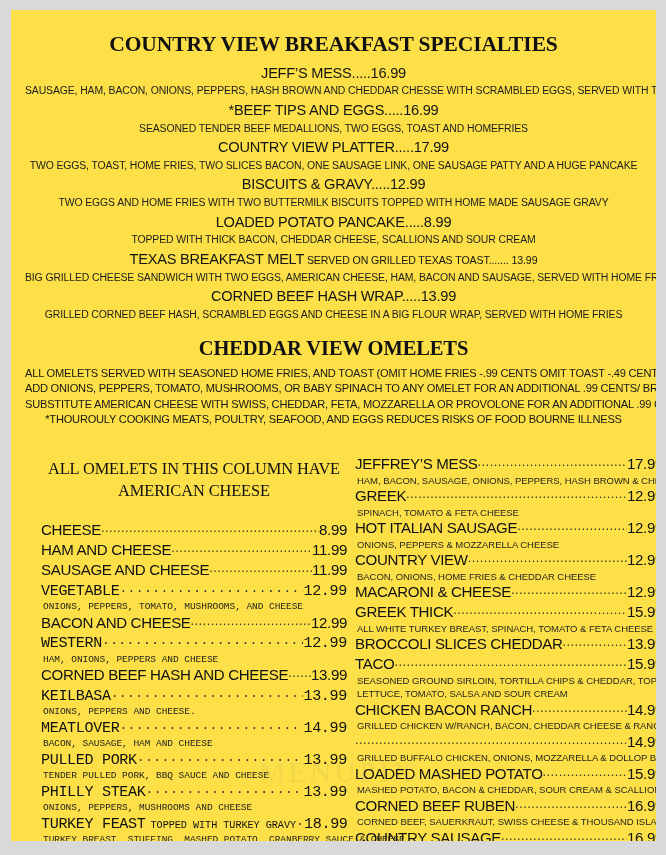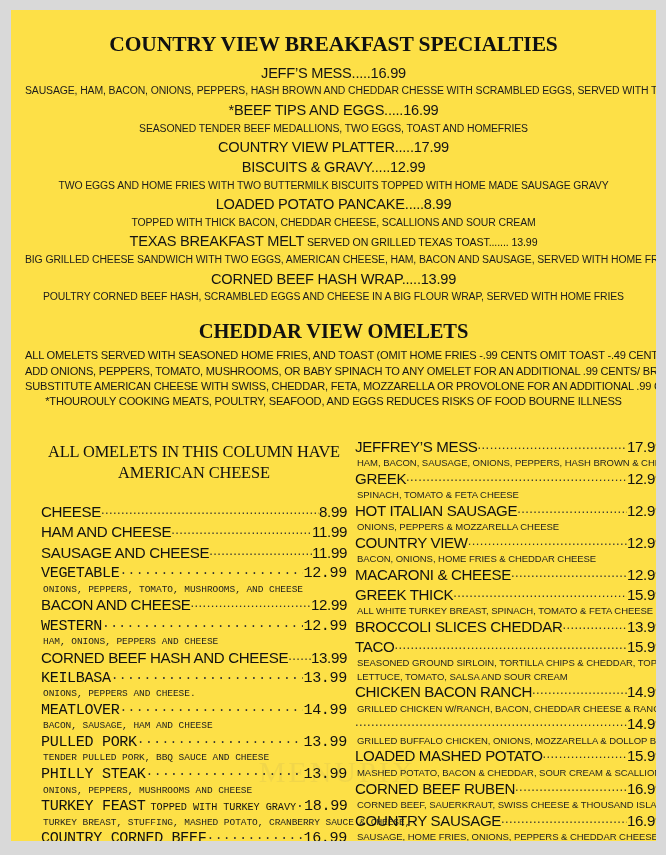--- a/index.html
+++ b/index.html
@@ -181,28 +181,29 @@
 <div class="page-frame">
   <div class="page">
 
     <h1 class="section-title">COUNTRY VIEW BREAKFAST SPECIALTIES</h1>
     <div id="breakfast-list">
         <div class="item-line"><span>JEFF’S MESS.....16.99</span></div>
         <div class="desc-line">SAUSAGE, HAM, BACON, ONIONS, PEPPERS, HASH BROWN AND CHEDDAR CHESSE WITH SCRAMBLED EGGS, SERVED WITH TOAST</div>
         <div class="item-line"><span>*BEEF TIPS AND EGGS.....16.99</span></div>
         <div class="desc-line">SEASONED TENDER BEEF MEDALLIONS, TWO EGGS, TOAST AND HOMEFRIES</div>
         <div class="item-line"><span>COUNTRY VIEW PLATTER.....17.99</span></div>
+        <div class="desc-line">TWO EGGS, TOAST, HOME FRIES, TWO SLICES BACON, ONE SAUSAGE LINK, ONE SAUSAGE PATTY AND A HUGE PANCAKE</div>
         <div class="item-line"><span>BISCUITS &amp; GRAVY.....12.99</span></div>
         <div class="desc-line">TWO EGGS AND HOME FRIES WITH TWO BUTTERMILK BISCUITS TOPPED WITH HOME MADE SAUSAGE GRAVY</div>
         <div class="item-line"><span>LOADED POTATO PANCAKE.....8.99</span></div>
         <div class="desc-line">TOPPED WITH THICK BACON, CHEDDAR CHEESE, SCALLIONS AND SOUR CREAM</div>
         <div class="item-line"><span>TEXAS BREAKFAST MELT</span><span class="sub-inline"> SERVED ON GRILLED TEXAS TOAST....... 13.99</span></div>
         <div class="desc-line">BIG GRILLED CHEESE SANDWICH WITH TWO EGGS, AMERICAN CHEESE, HAM, BACON AND SAUSAGE, SERVED WITH HOME FRIES</div>
         <div class="item-line"><span>CORNED BEEF HASH WRAP.....13.99</span></div>
-        <div class="desc-line">POULTRY CORNED BEEF HASH, SCRAMBLED EGGS AND CHEESE IN A BIG FLOUR WRAP, SERVED WITH HOME FRIES</div>
+        <div class="desc-line">GRILLED CORNED BEEF HASH, SCRAMBLED EGGS AND CHEESE IN A BIG FLOUR WRAP, SERVED WITH HOME FRIES</div>
       </div>
 
     <h1 class="section-title omelet-title">CHEDDAR VIEW OMELETS</h1>
     <div class="notes" id="omelet-notes">
         <div class="note-line">ALL OMELETS SERVED WITH SEASONED HOME FRIES, AND TOAST (OMIT HOME FRIES -.99 CENTS OMIT TOAST -.49 CENTS)</div>
         <div class="note-line">ADD ONIONS, PEPPERS, TOMATO, MUSHROOMS, OR BABY SPINACH TO ANY OMELET FOR AN ADDITIONAL .99 CENTS/ BROCC.1.99</div>
         <div class="note-line">SUBSTITUTE AMERICAN CHEESE WITH SWISS, CHEDDAR, FETA, MOZZARELLA OR PROVOLONE FOR AN ADDITIONAL .99 CENTS</div>
         <div class="note-line">*THOUROULY COOKING MEATS, POULTRY, SEAFOOD, AND EGGS REDUCES RISKS OF FOOD BOURNE ILLNESS</div>
       </div>
 

